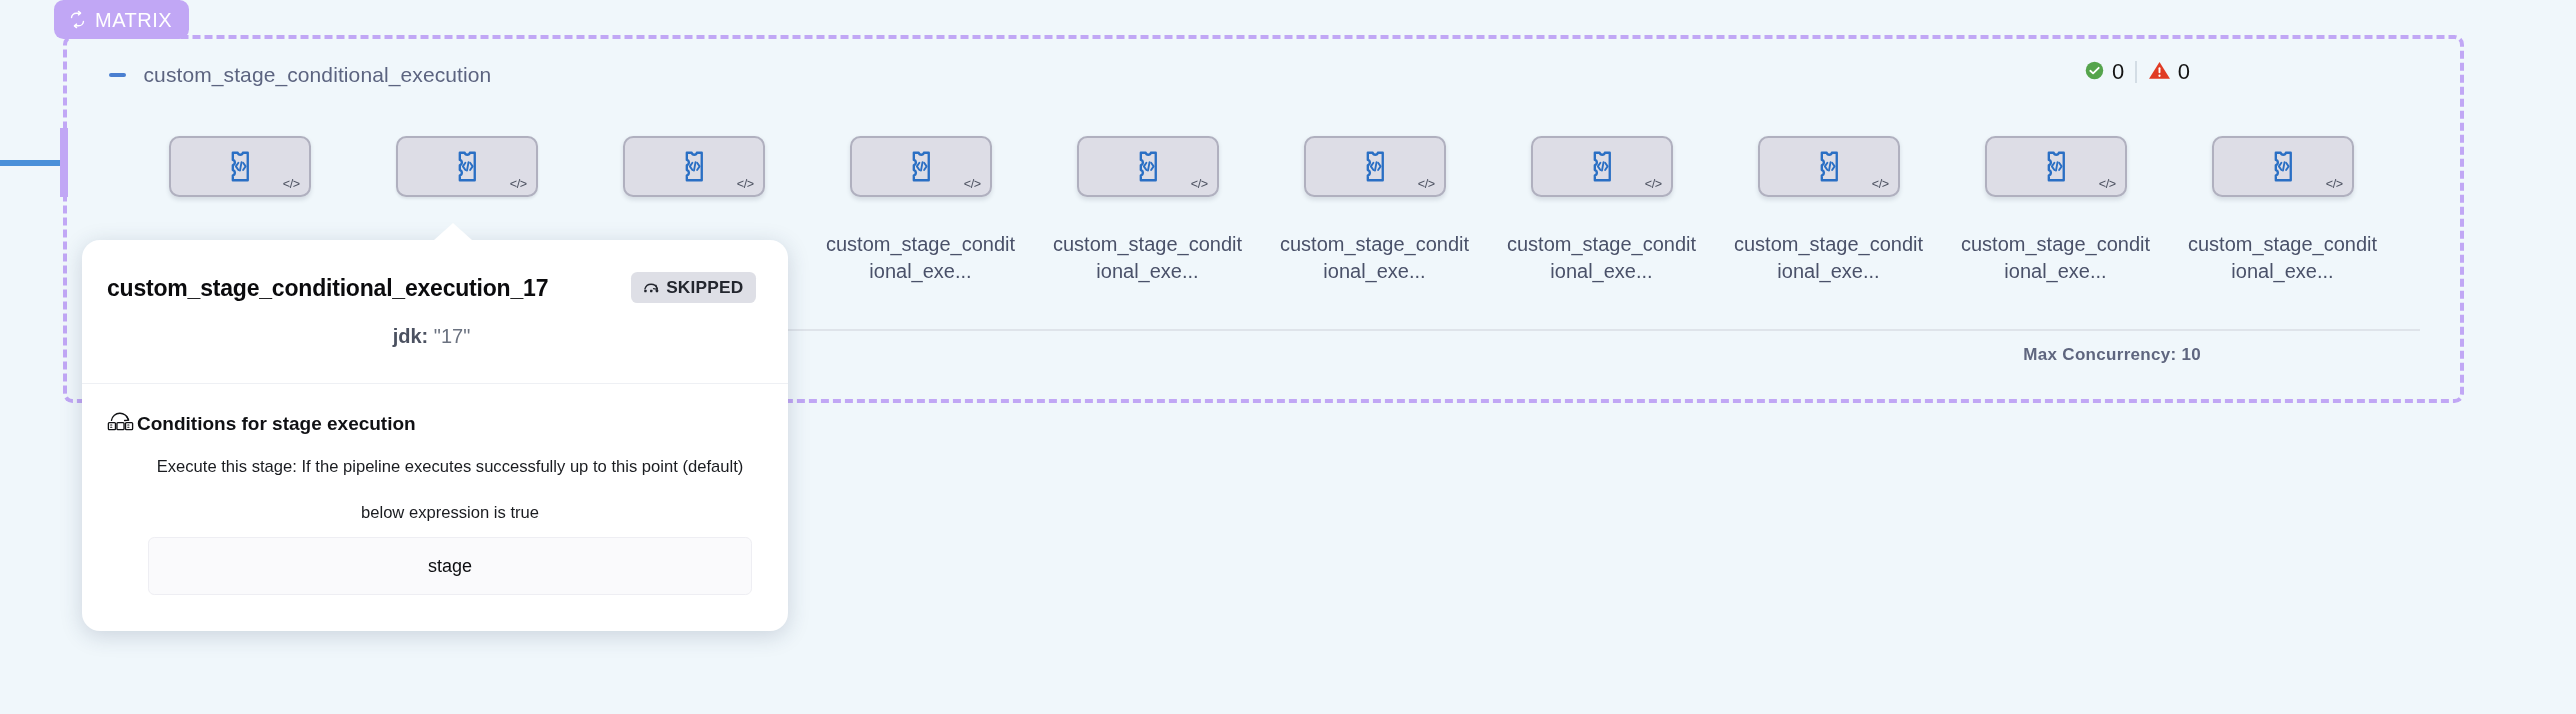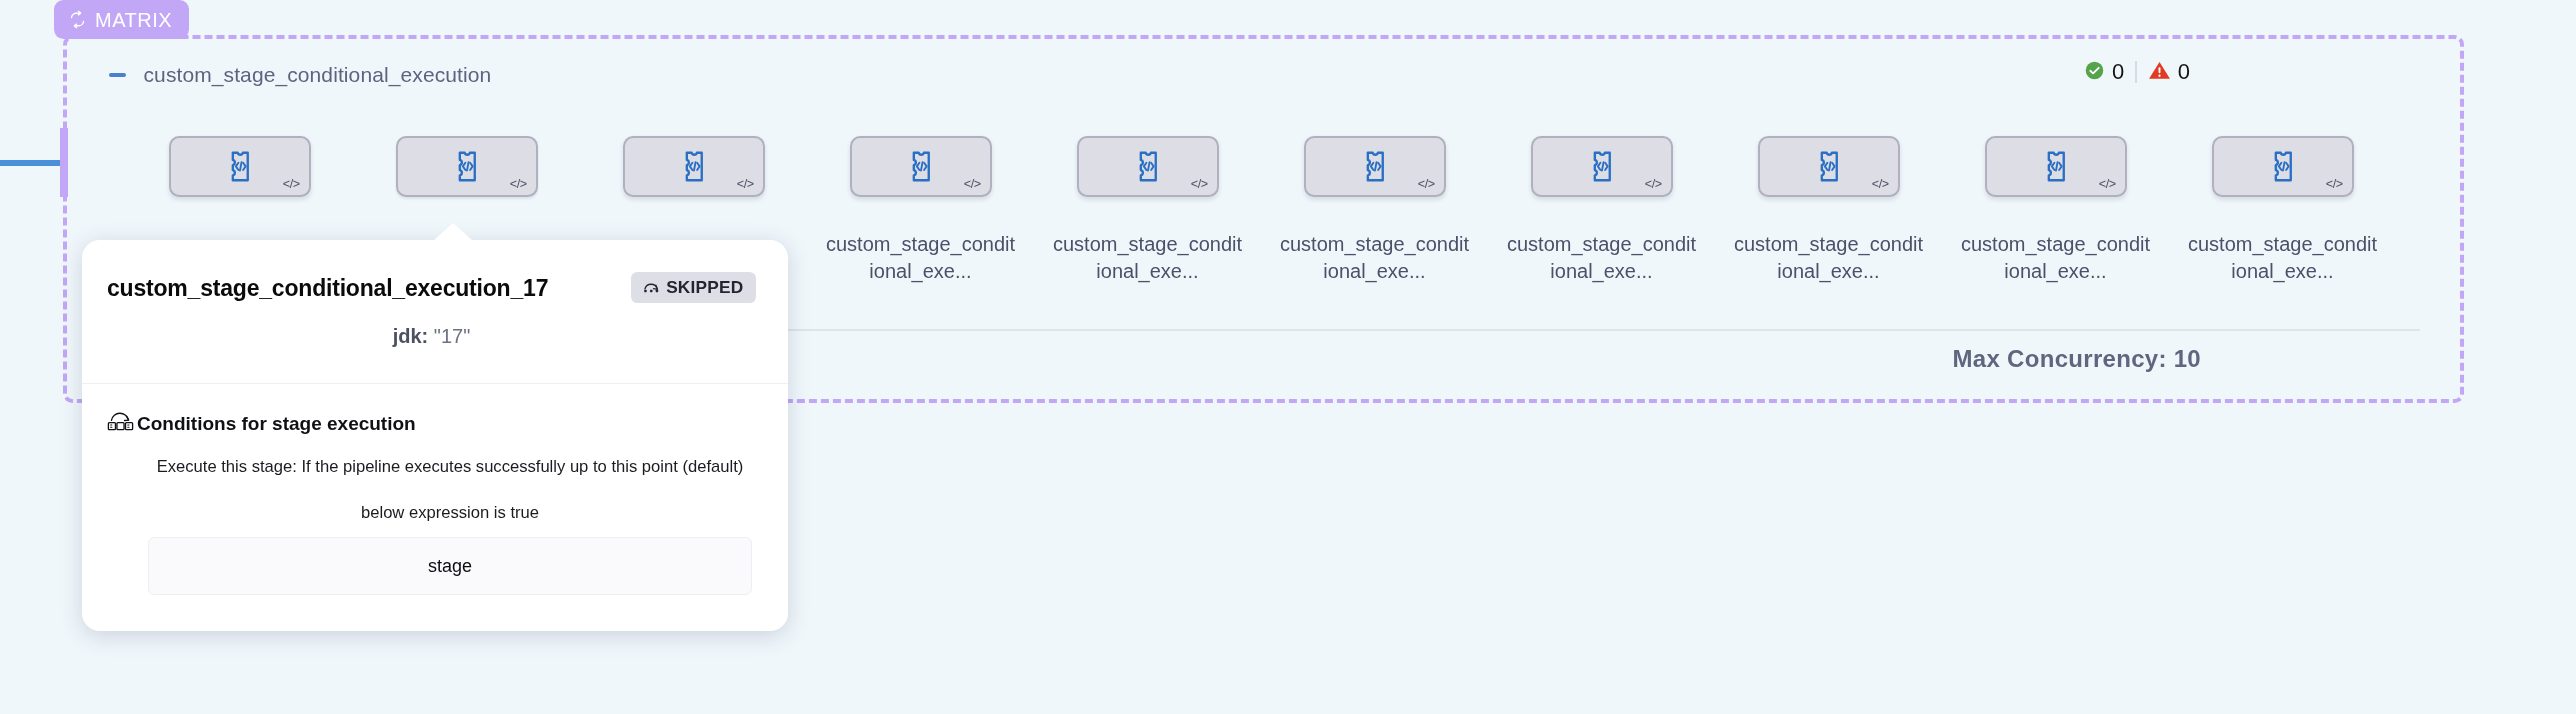--- a/index.html
+++ b/index.html
@@ -188,21 +188,21 @@
     width: 2314px;
     height: 1.6px;
     background: #dfe4ea;
   }
 
   
   .max-concurrency {
     position: absolute;
     right: 147px;
     top: 345px;
-    font-size: 24px;
+    font-size: 17px;
     font-weight: bold;
     color: #5f667f;
     letter-spacing: 0.3px;
     white-space: nowrap;
   }
 
   
   .tooltip {
     position: absolute;
     left: 82px;

